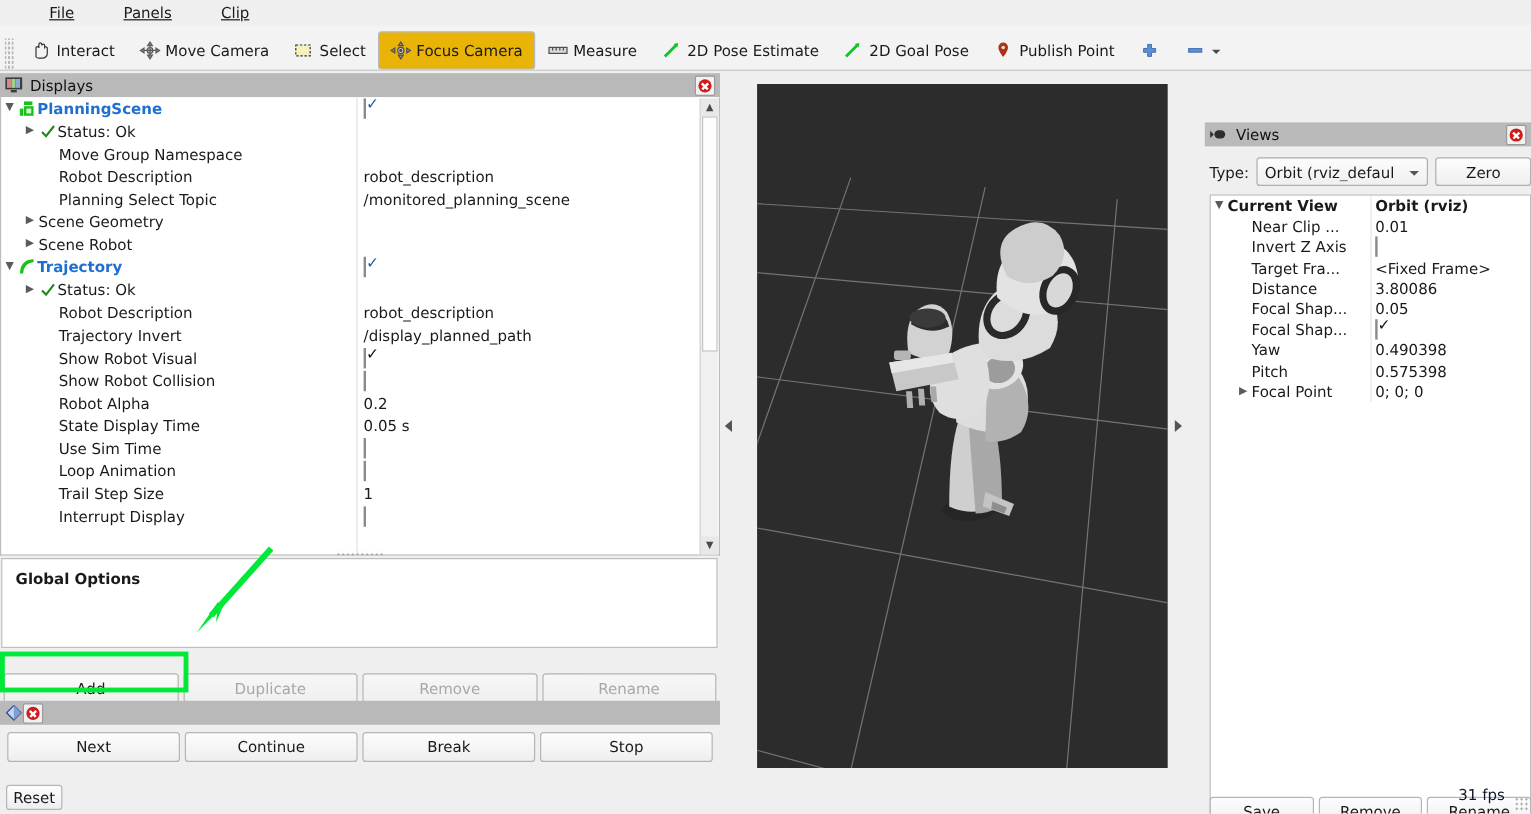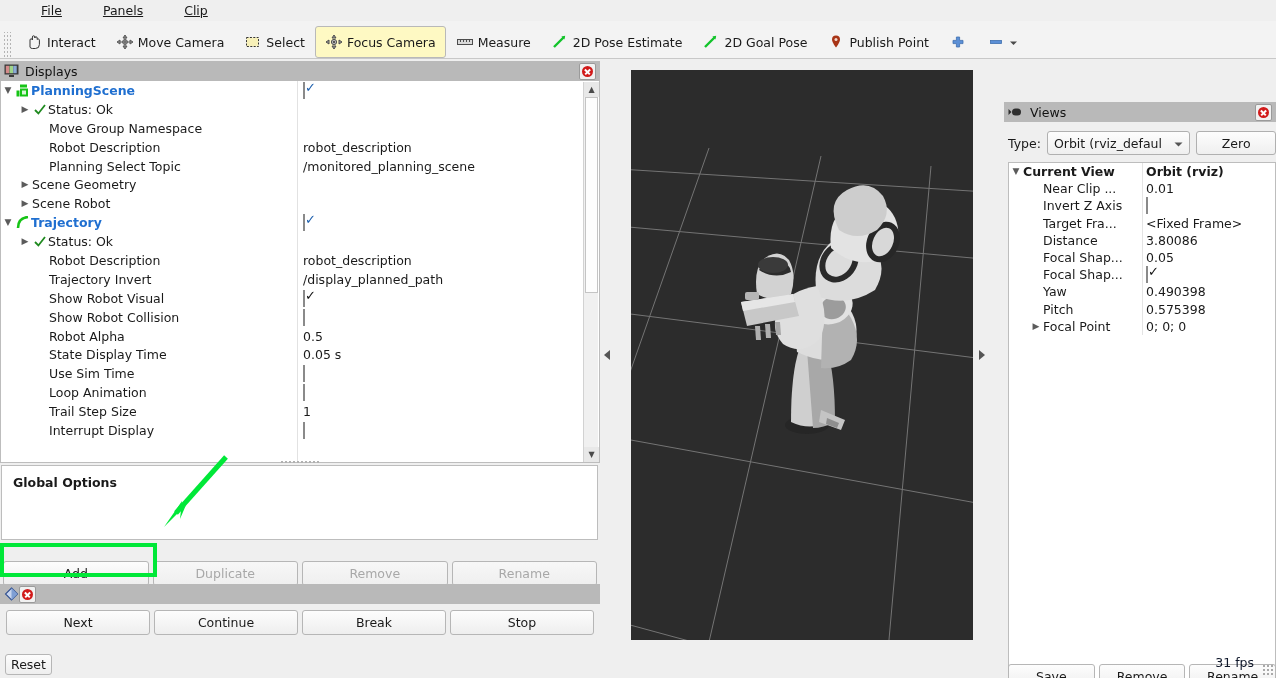--- a/index.html
+++ b/index.html
@@ -35,21 +35,21 @@
     width: 8px; height: 26px; margin: 0 3px 0 4px;
     background-image: radial-gradient(#b4b4b4 1px, transparent 1px);
     background-size: 3px 4px; background-position: 2px 2px;
   }
   .tb-btn {
     display: flex; align-items: center; gap: 4px;
     height: 30px; padding: 0 9px; border-radius: 3px;
     border: 1px solid transparent; cursor: default; white-space: nowrap;
     font-size: 12.5px;
   }
-  .tb-btn.active { background: #fef9c3; border-color: #b9b9b9; }
+  .tb-btn.active { background: #eab308; border-color: #b9b9b9; }
   .tb-ico { width: 18px; height: 16px; display:inline-block; position: relative; flex: 0 0 auto;}
   .tb-ico svg { display:block; }
 
   
   .panel-title {
     height: 20px; background: #b9b9b9;
     display: flex; align-items: center; padding: 0 4px;
     box-sizing: border-box; font-size: 12.5px; color: #111;
   }
   .panel-title .pt-label { margin-left: 6px; flex: 1; }
@@ -528,21 +528,21 @@
               <span style="width: 48px; flex: 0 0 auto;"></span>
               <span class="tw-name ">Show Robot Collision</span>
               <span class="tw-value">
                 <span class="tw-value-inner"><span class="cbox"></span></span>
               </span>
             </div>
             <div class="trow">
               <span style="width: 48px; flex: 0 0 auto;"></span>
               <span class="tw-name ">Robot Alpha</span>
               <span class="tw-value">
-                <span class="tw-value-inner"><span>0.5</span></span>
+                <span class="tw-value-inner"><span>0.2</span></span>
               </span>
             </div>
             <div class="trow">
               <span style="width: 48px; flex: 0 0 auto;"></span>
               <span class="tw-name ">State Display Time</span>
               <span class="tw-value">
                 <span class="tw-value-inner"><span>0.05 s</span></span>
               </span>
             </div>
             <div class="trow">

